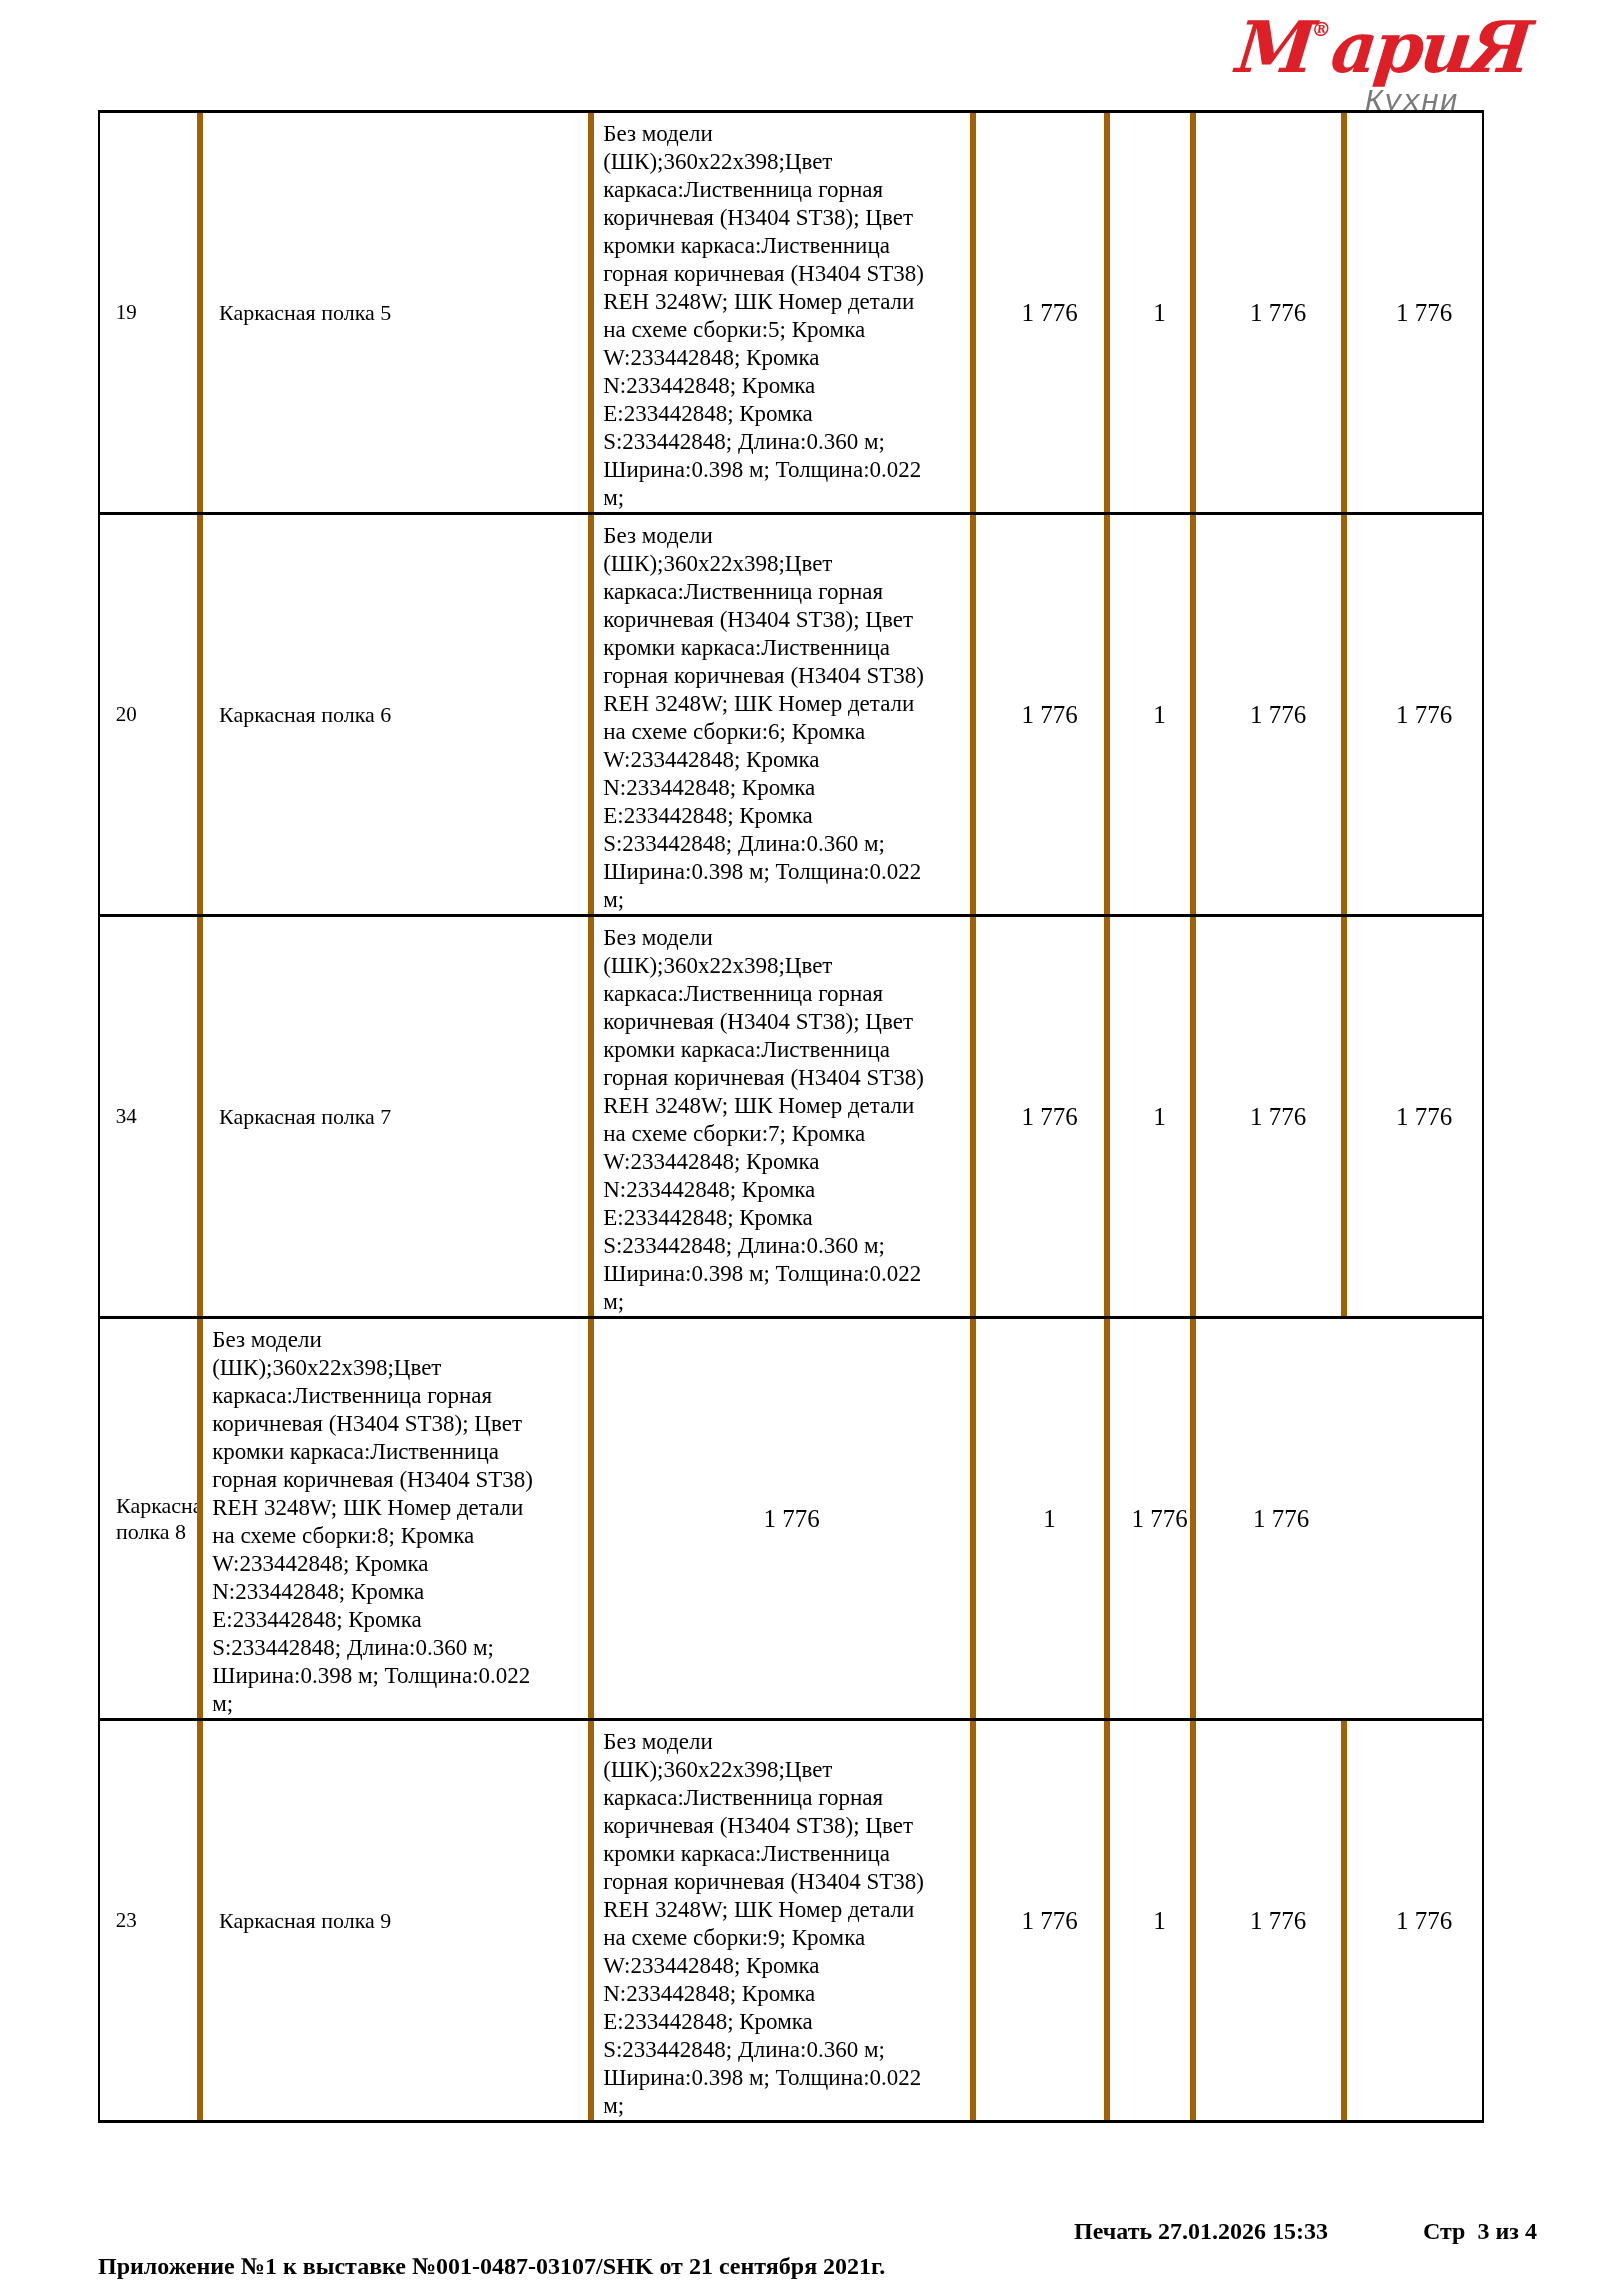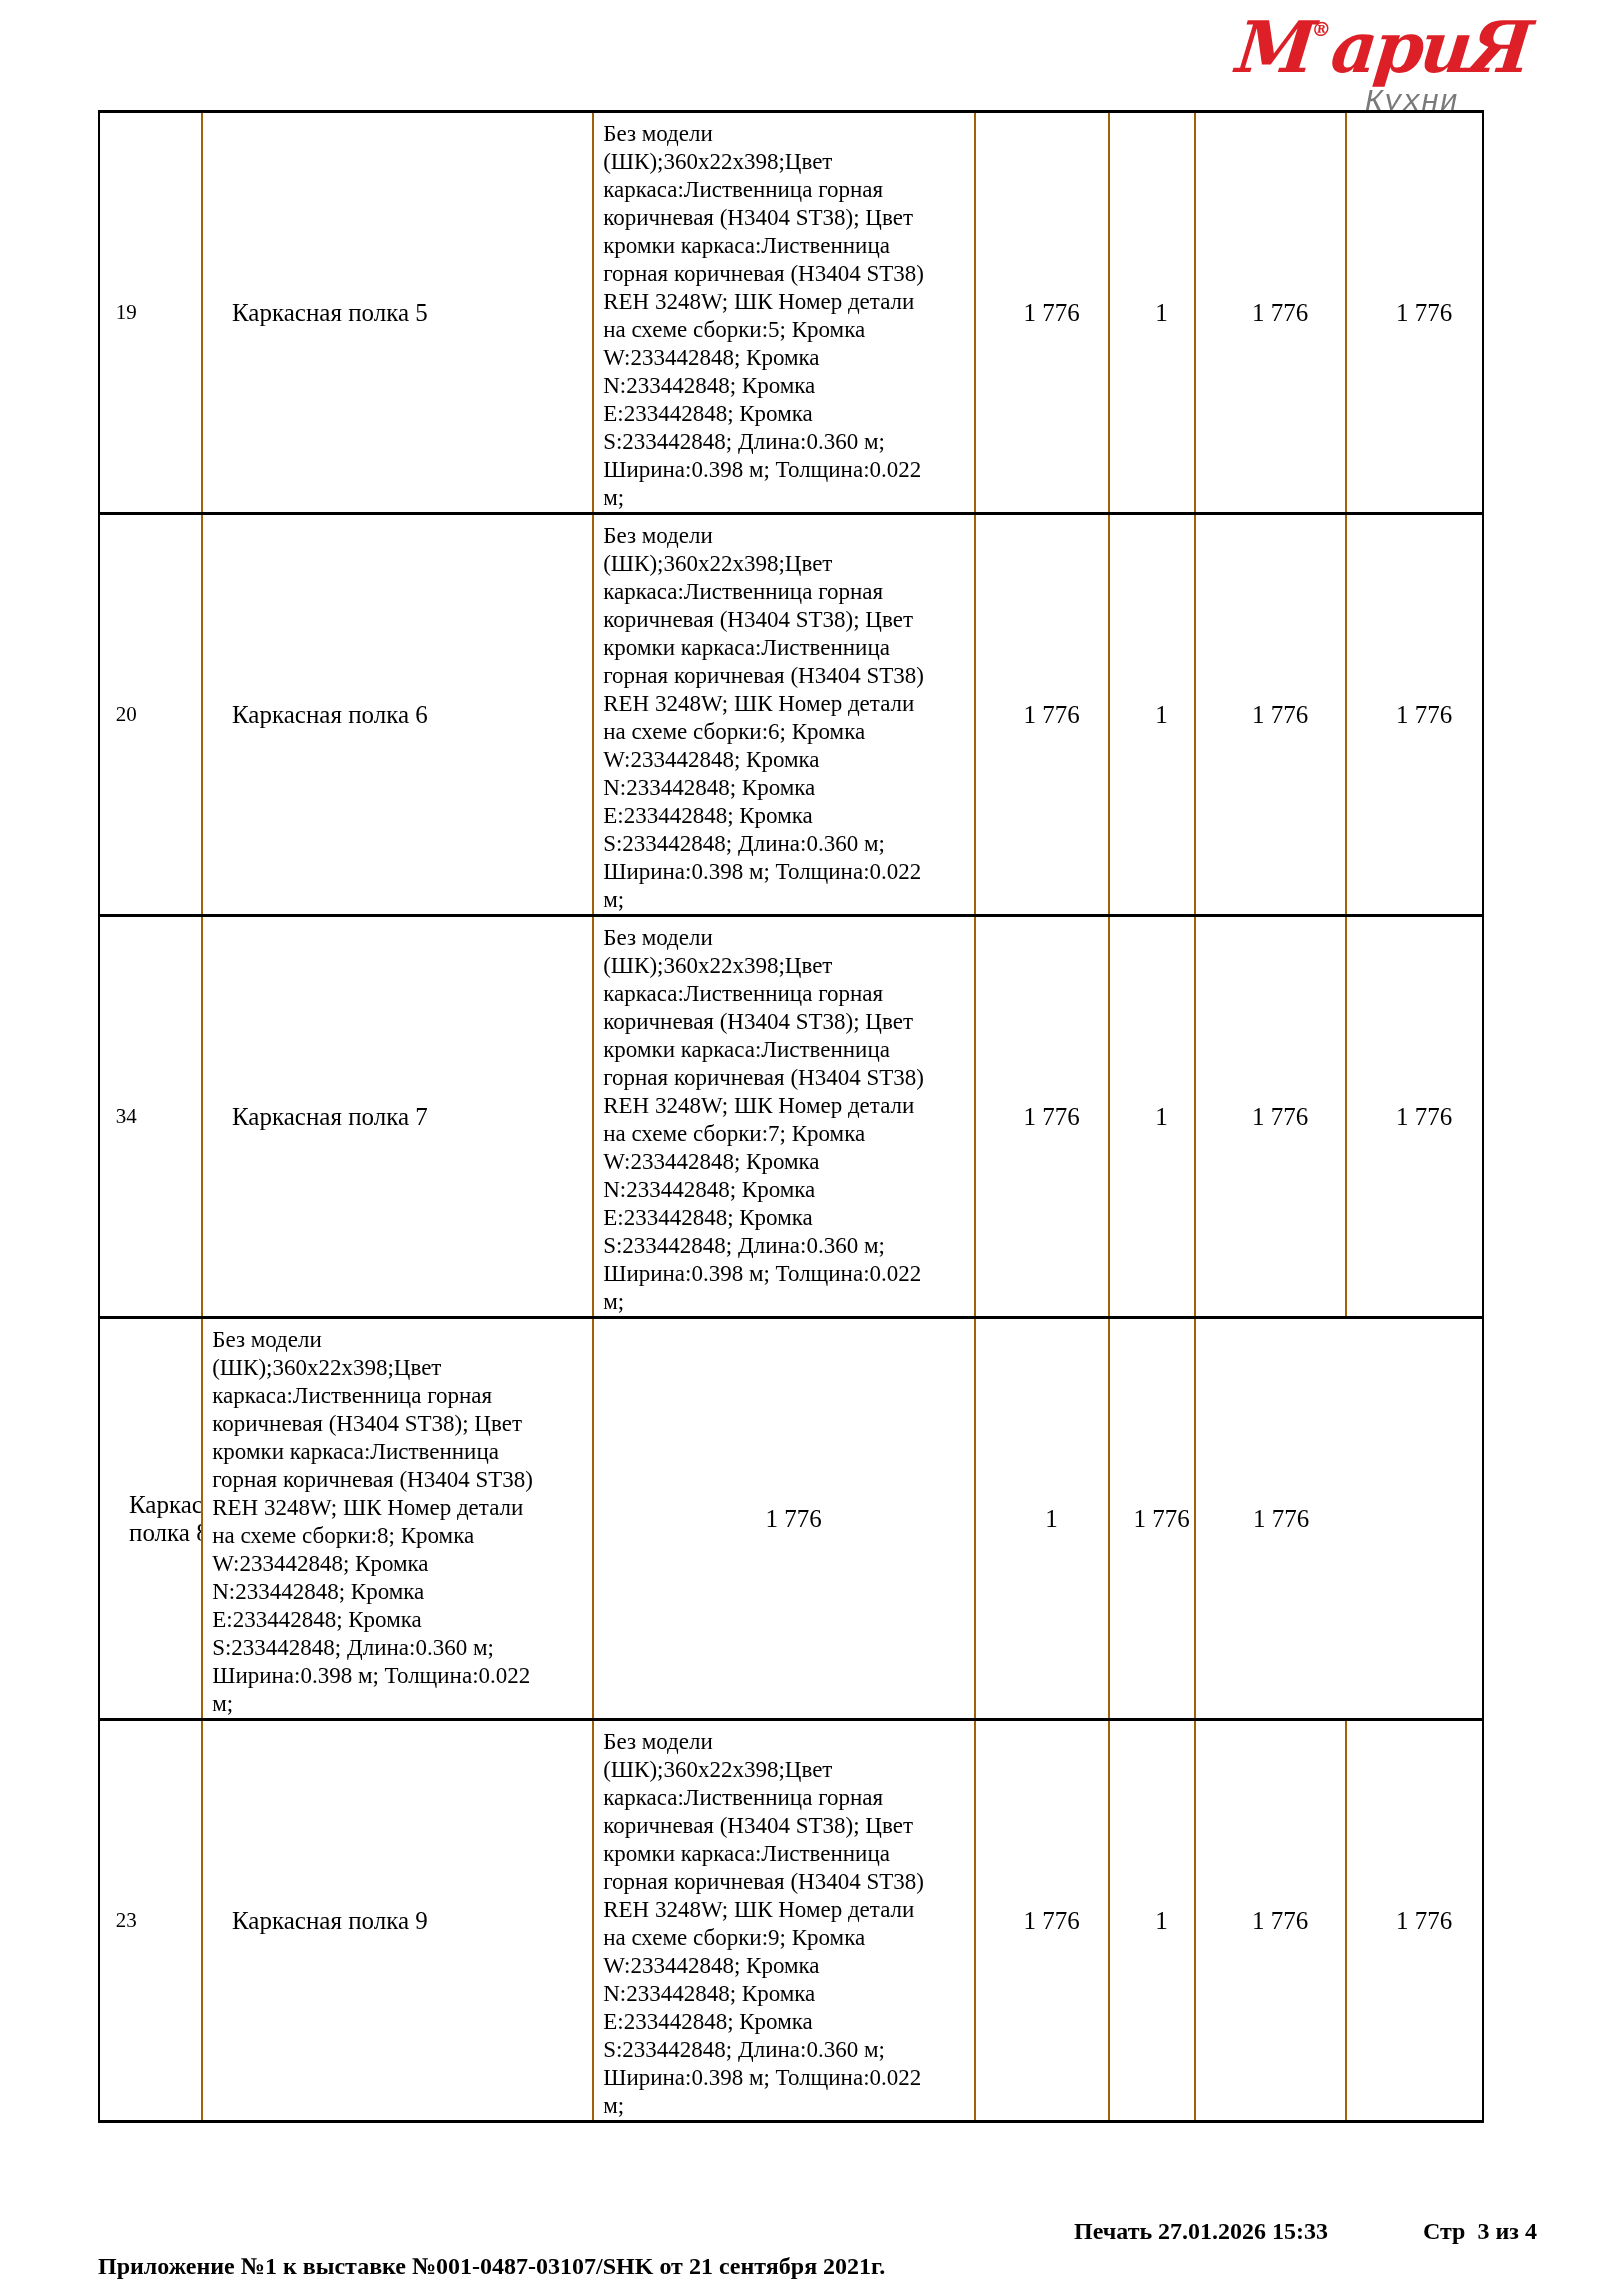--- a/index.html
+++ b/index.html
@@ -46,33 +46,33 @@
   .row{
     display:grid;
     grid-template-columns:103px 391px 382px 134px 86px 151px 1fr;
     height:402px;
     box-sizing:border-box;
     border-bottom:3.3px solid #000;
   }
   .row:last-child{border-bottom:none;height:399px;}
   .cell{
     box-sizing:border-box;
-    border-right:2px solid #a16207;
+    border-right:6px solid #a16207;
     overflow:hidden;
   }
   .cell:last-child{border-right:none;}
   .c-num{
     display:flex;align-items:center;
     padding-left:15.7px;
     font-size:21px;
   }
   .c-name{
     display:flex;align-items:center;
-    padding-left:29px;
-    font-size:25px;
+    padding-left:16px;
+    font-size:22px;
   }
   .c-desc{
     padding:6.5px 5.2px 0 9.2px;
     font-size:23px;
     line-height:28px;
     white-space:pre-line;
   }
   .c-money,.c-qty{
     display:flex;align-items:center;justify-content:center;
     font-size:25px;

